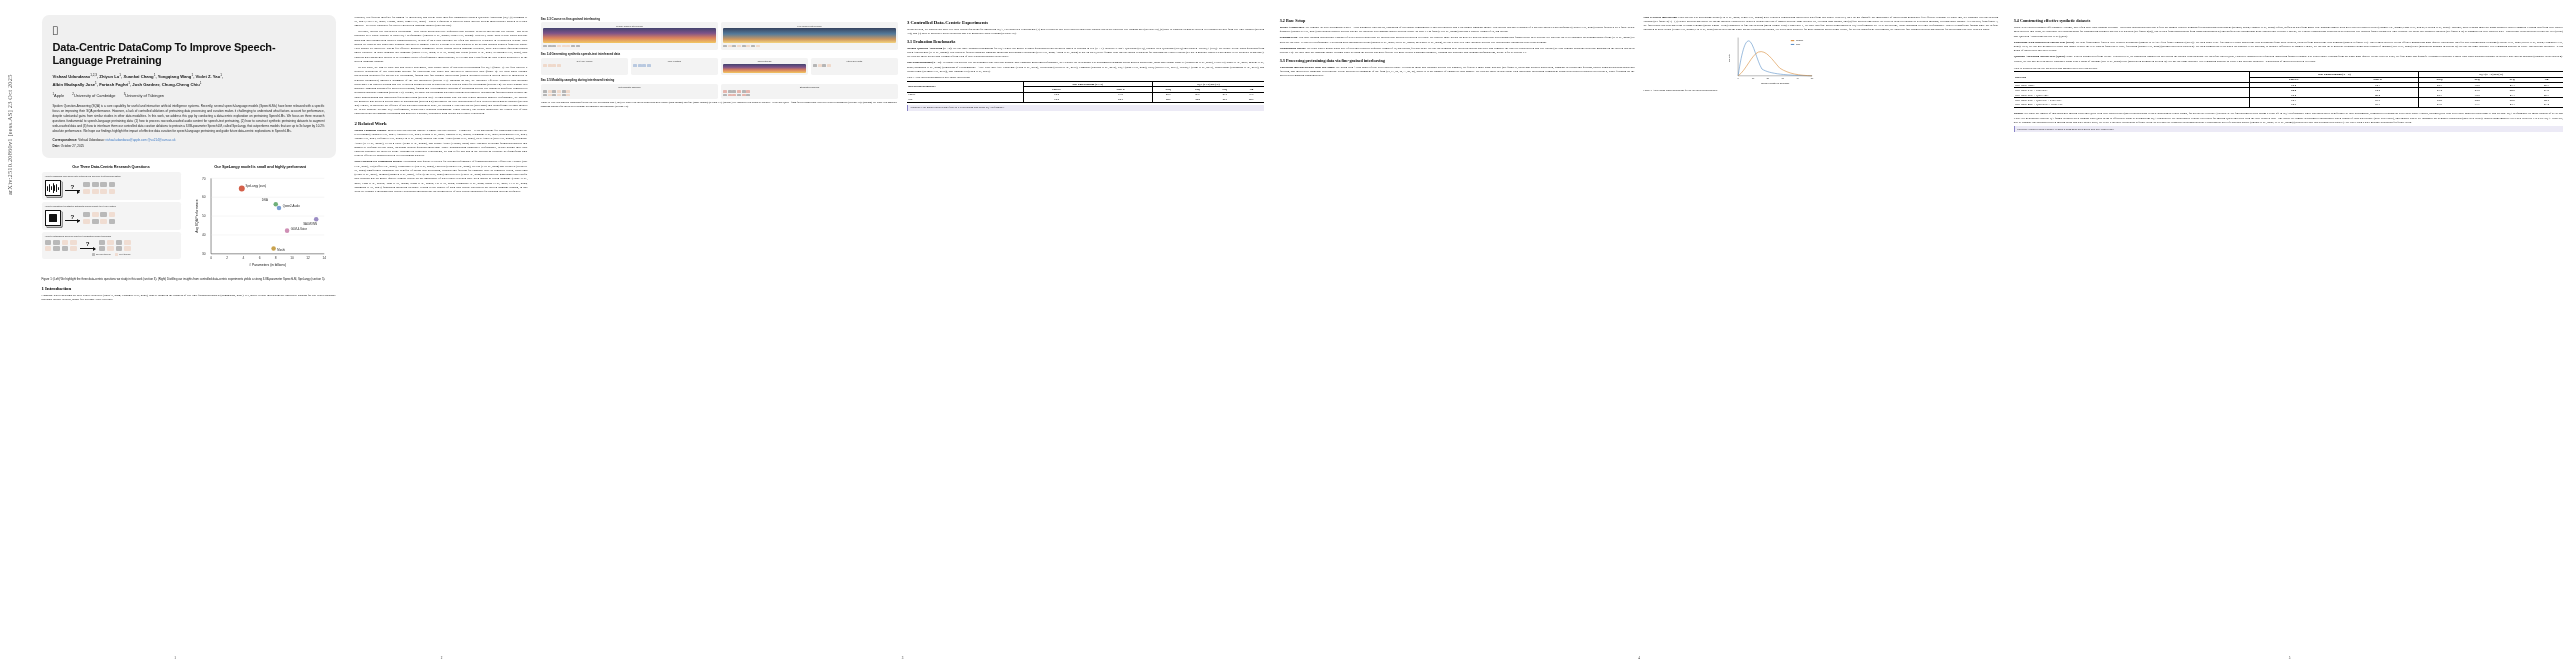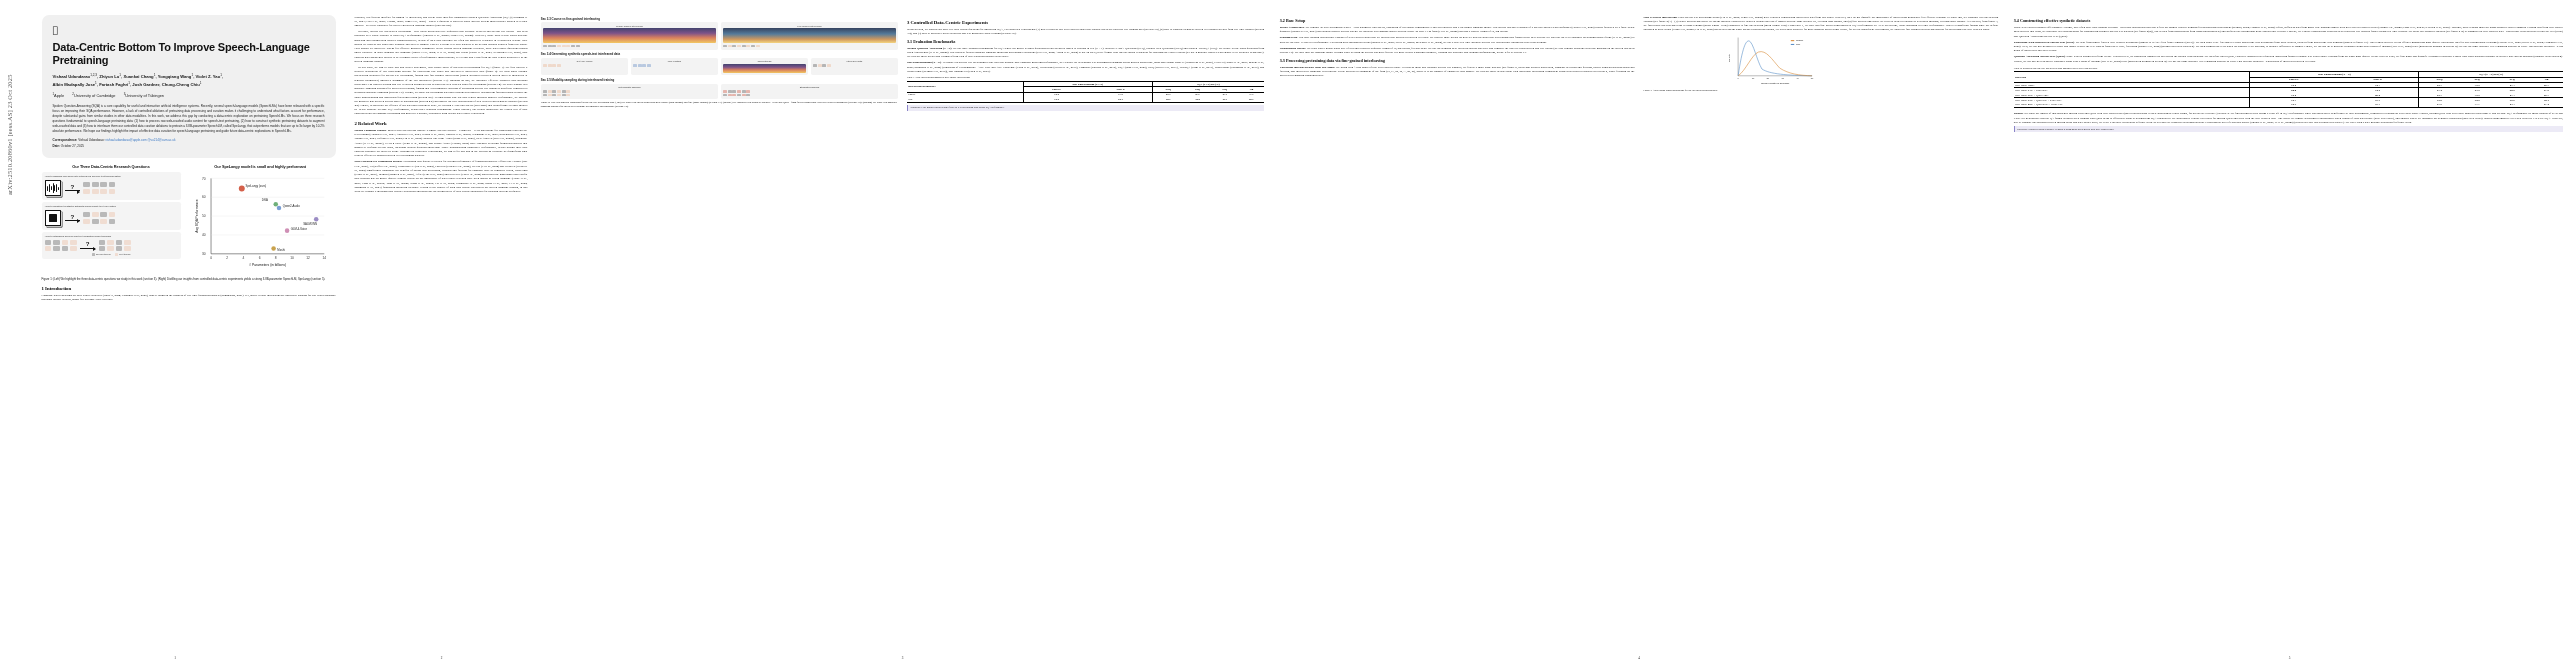--- a/index.html
+++ b/index.html
@@ -115,21 +115,21 @@
 </head>
 <body>
 
 <div class="spread">
 
   <div class="page p1">
     <div class="arxiv-stamp">arXiv:2510.20860v1  [eess.AS]  23 Oct 2025</div>
 
     <div class="hero">
       <div class="apple-logo"></div>
-      <div class="title">Data-Centric Bottom To Improve Speech-Language Pretraining</div>
+      <div class="title">Data-Centric DataComp To Improve Speech-Language Pretraining</div>
       <div class="authors">
         <div>Vishaal Udandarao<sup>1,2,3</sup>, Zhiyun Lu<sup>1</sup>, Xuankai Chang<sup>1</sup>, Yongqiang Wang<sup>1</sup>, Violet Z. Yao<sup>1</sup>,</div>
         <div>Albin Madapally Jose<sup>1</sup>, Fartash Faghri<sup>1</sup>, Josh Gardner, Chung-Cheng Chiu<sup>1</sup></div>
       </div>
       <div class="affils">
         <span><sup>1</sup>Apple</span>
         <span><sup>2</sup>University of Cambridge</span>
         <span><sup>3</sup>University of Tübingen</span>
       </div>
       <div class="abstract">

